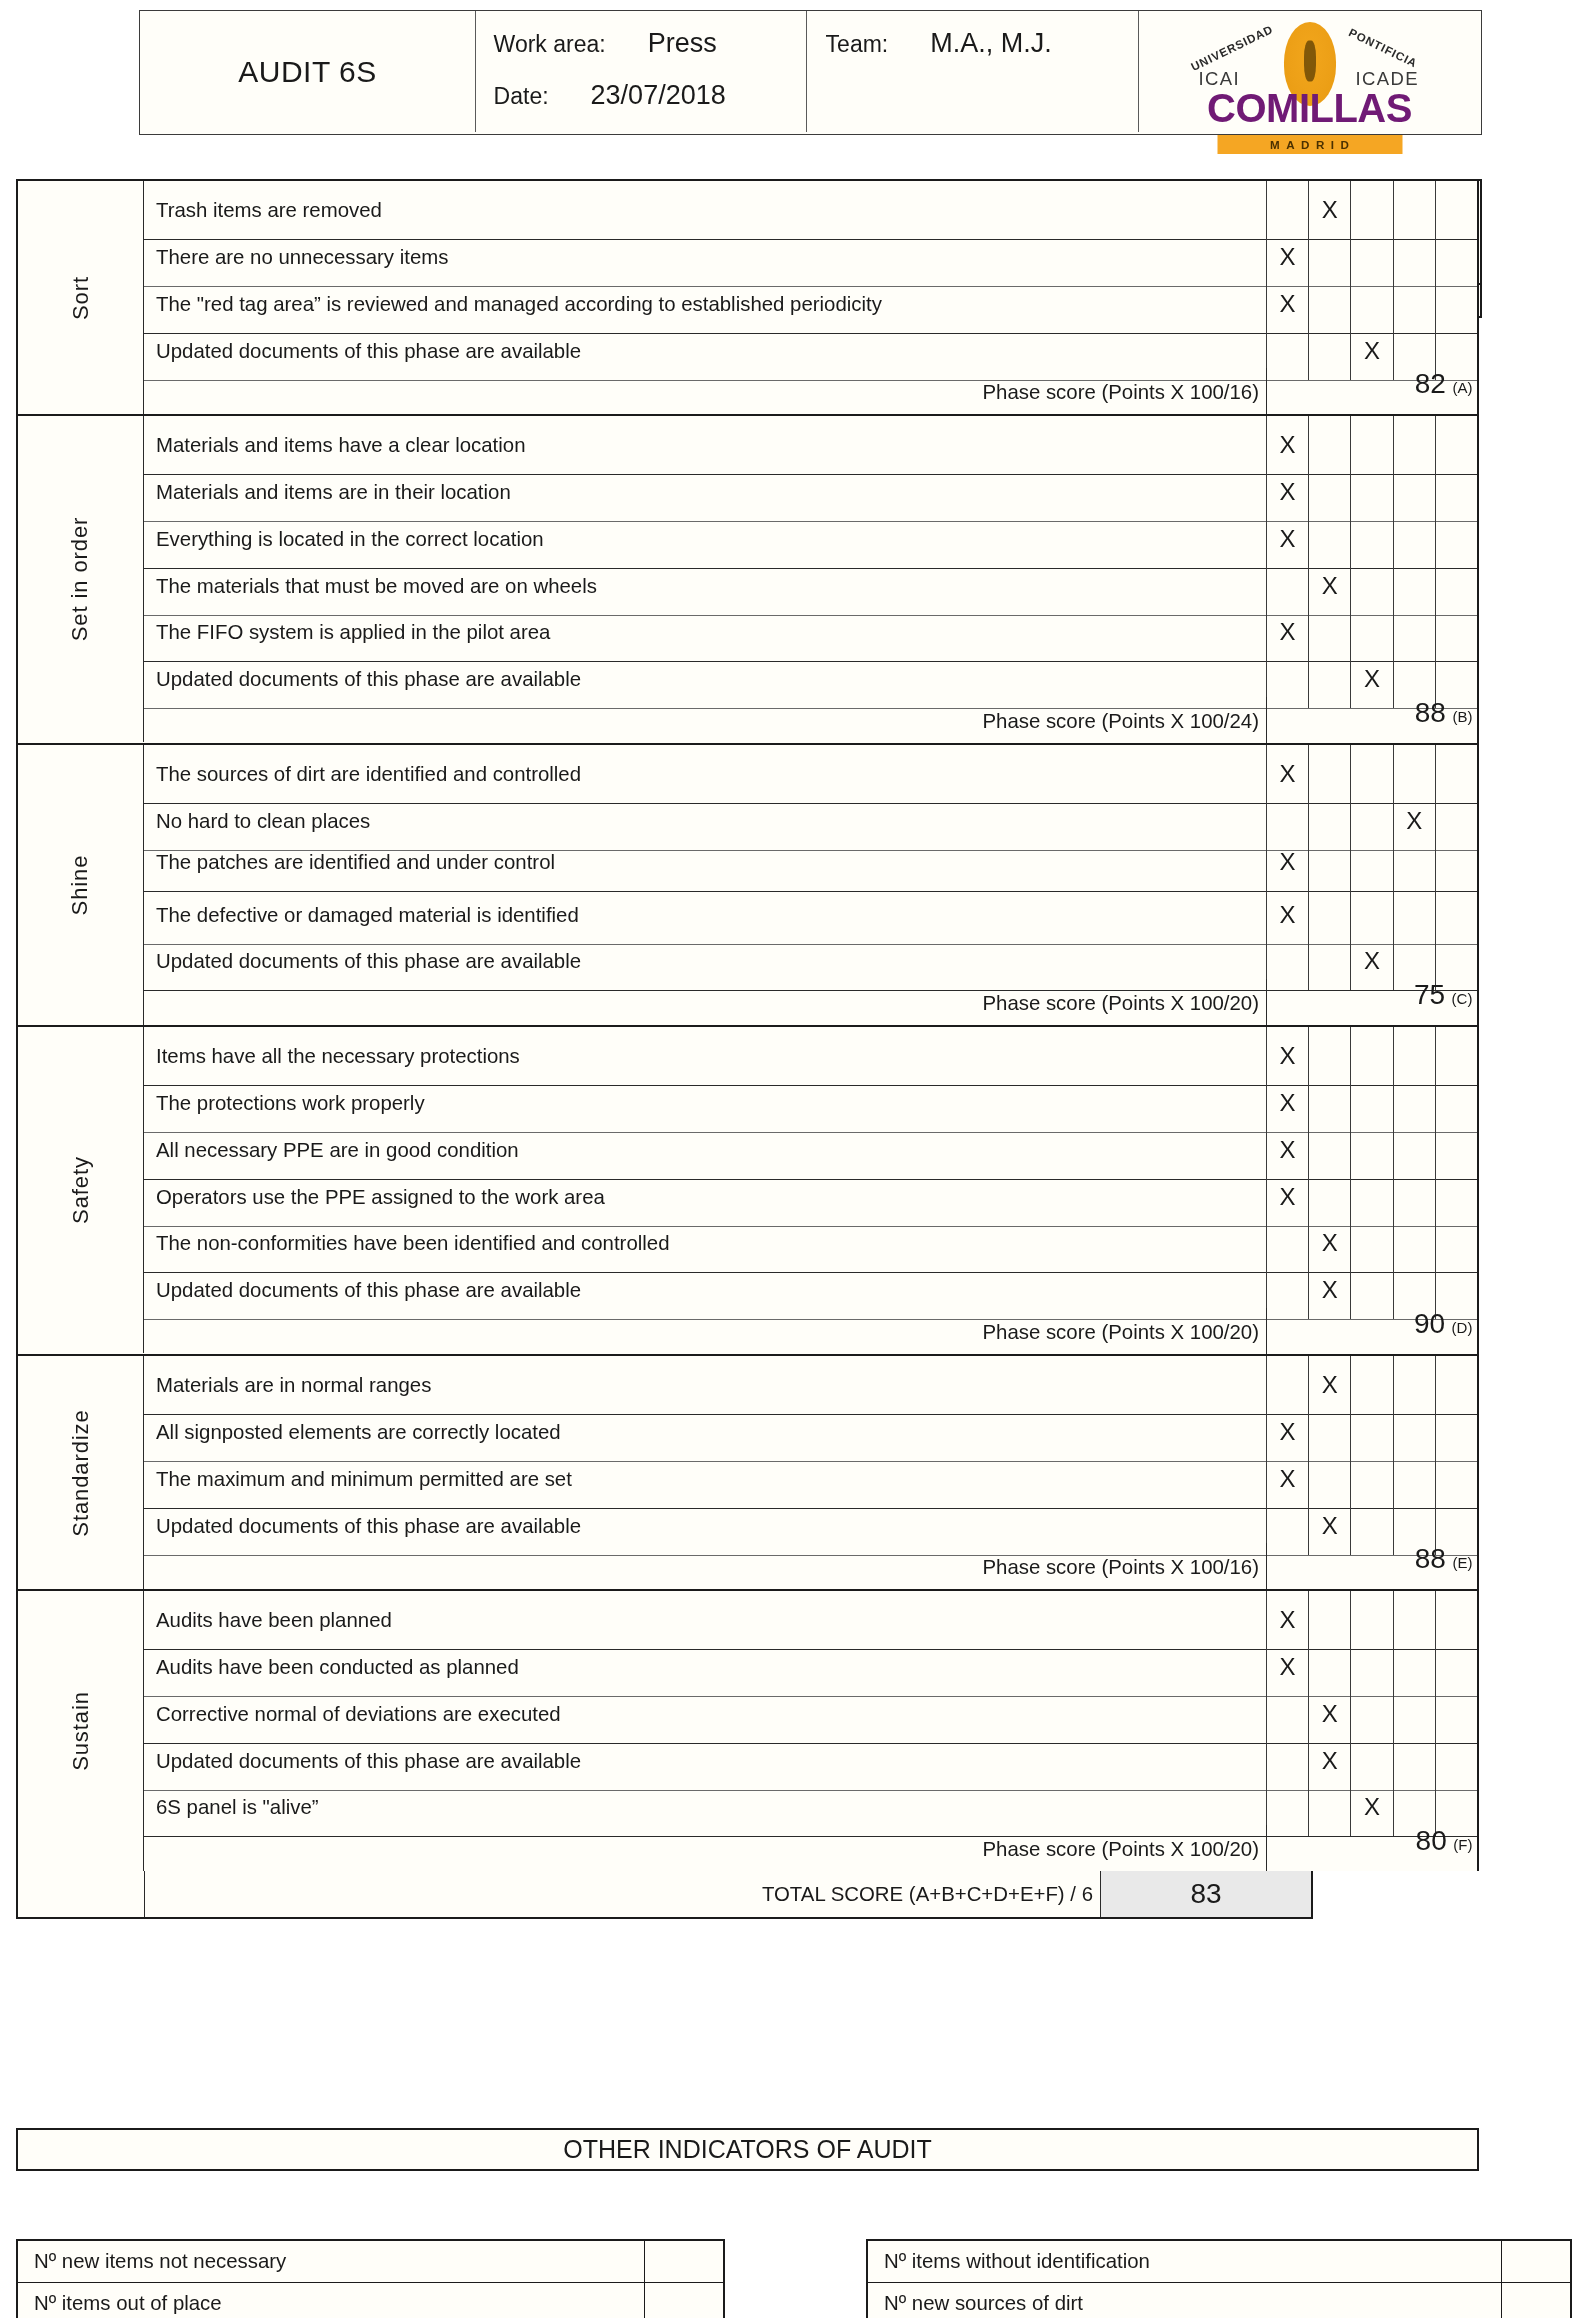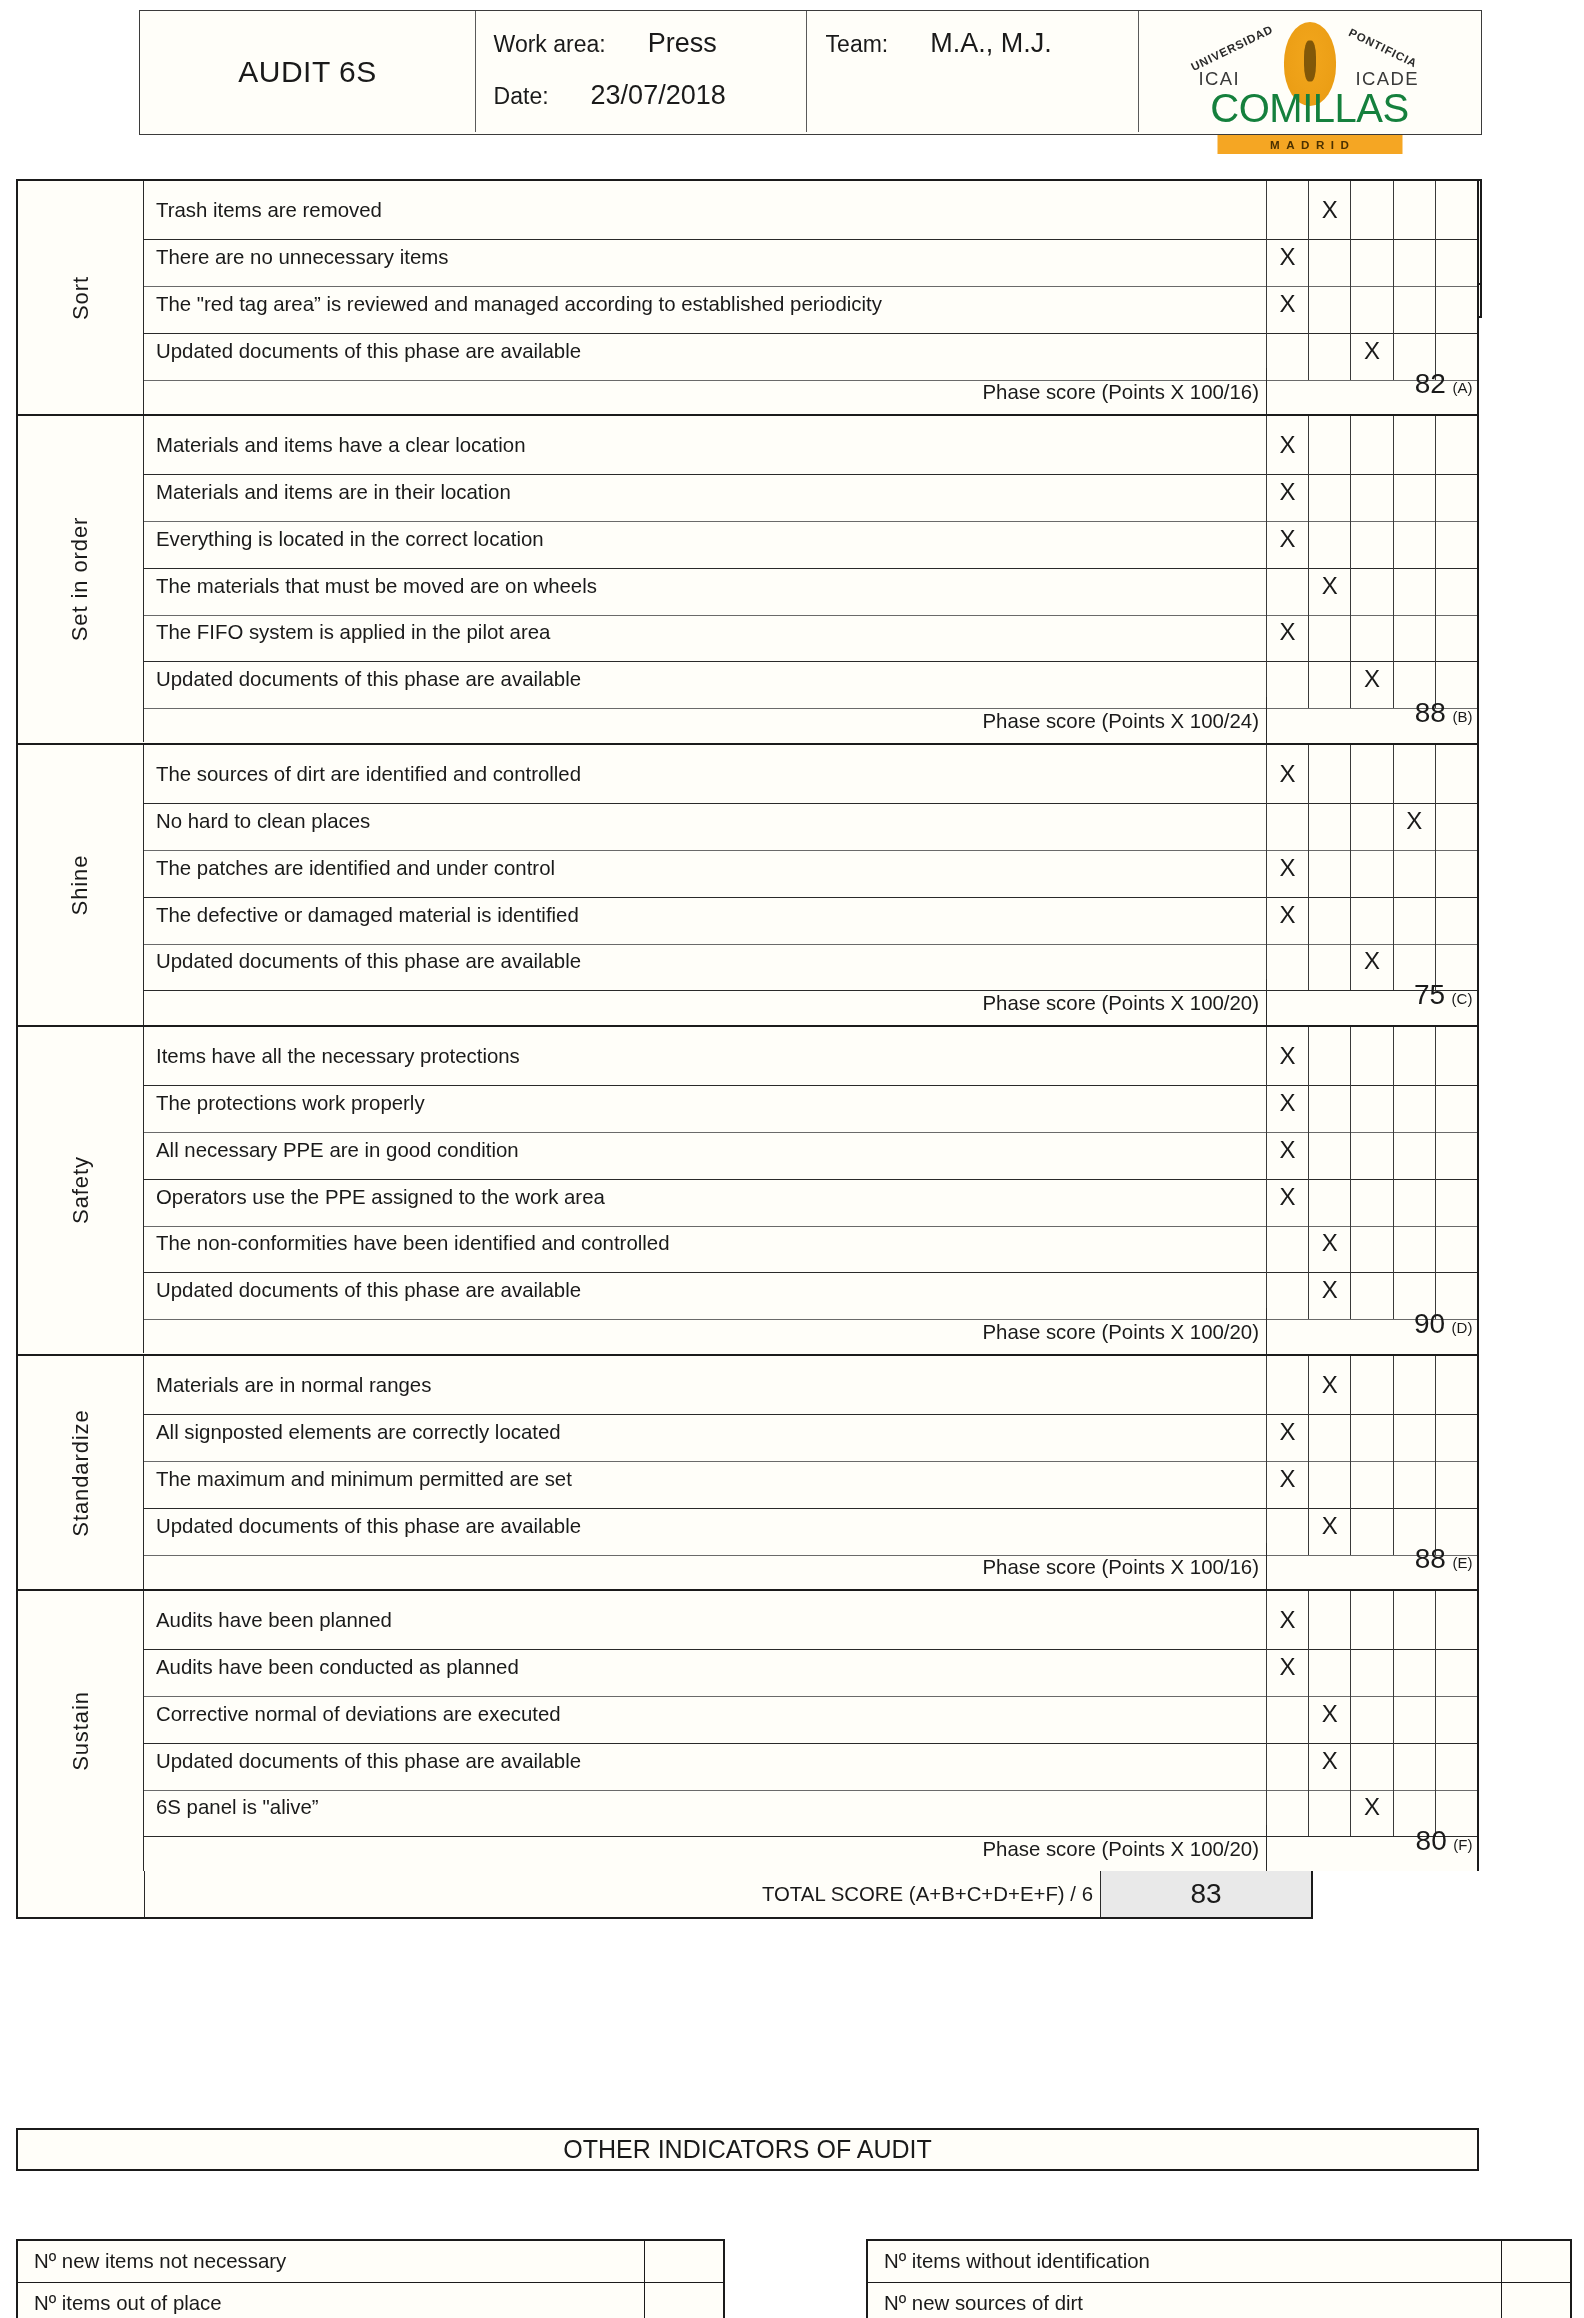--- a/index.html
+++ b/index.html
@@ -37,21 +37,21 @@
       letter-spacing:1.4px;}
   #logo-icai{left:28px;}
   #logo-icade{left:185px;}
   #logo-shield{position:absolute;left:50%;top:4.6px;transform:translateX(-50%);
       width:52px;height:84px;border-radius:50%/48%;
       background:radial-gradient(ellipse at 50% 42%,#f2a61c 0%,#eda017 55%,#e89a10 100%);}
   #logo-shield:after{content:"";position:absolute;left:50%;top:46%;
       transform:translate(-50%,-50%);width:12px;height:41px;border-radius:40%;
       background:#6d4a06;opacity:.85;}
   #logo-comillas{position:absolute;left:0;top:70px;width:100%;text-align:center;
-      font-size:40px;font-weight:normal;letter-spacing:-0.5px;color:#15803d;line-height:1;}
+      font-size:40px;font-weight:bold;letter-spacing:-0.5px;color:#701a75;line-height:1;}
   #logo-madrid{position:absolute;left:50%;top:117px;transform:translateX(-50%);
       width:185px;height:19.5px;background:#f5a623;color:#4a3000;font-size:11.6px;
       font-weight:bold;letter-spacing:6.5px;text-indent:6.5px;}
 
   
   #main-table{left:16px;top:179px;width:1463px;height:1894px;}
 
   
   #compliance-head{left:1271px;top:179px;width:211px;height:106px;
       border:2.3px solid #1b1b1b;background:#fffef9;}
@@ -319,21 +319,21 @@
       <div class="item-row thin" style="top: 47px;">
         <div class="item-text">No hard to clean places</div>
         <div class="marks">
           <div class="mark-cell"></div>
           <div class="mark-cell"></div>
           <div class="mark-cell"></div>
           <div class="mark-cell">X</div>
           <div class="mark-cell"></div>
         </div>
       </div>
-      <div class="item-row" style="top: 94px; text-align: right;">
+      <div class="item-row" style="top: 88px; text-align: right;">
         <div class="item-text">The patches are identified and under control</div>
         <div class="marks">
           <div class="mark-cell">X</div>
           <div class="mark-cell"></div>
           <div class="mark-cell"></div>
           <div class="mark-cell"></div>
           <div class="mark-cell"></div>
         </div>
       </div>
       <div class="item-row thin" style="top: 141px;">

